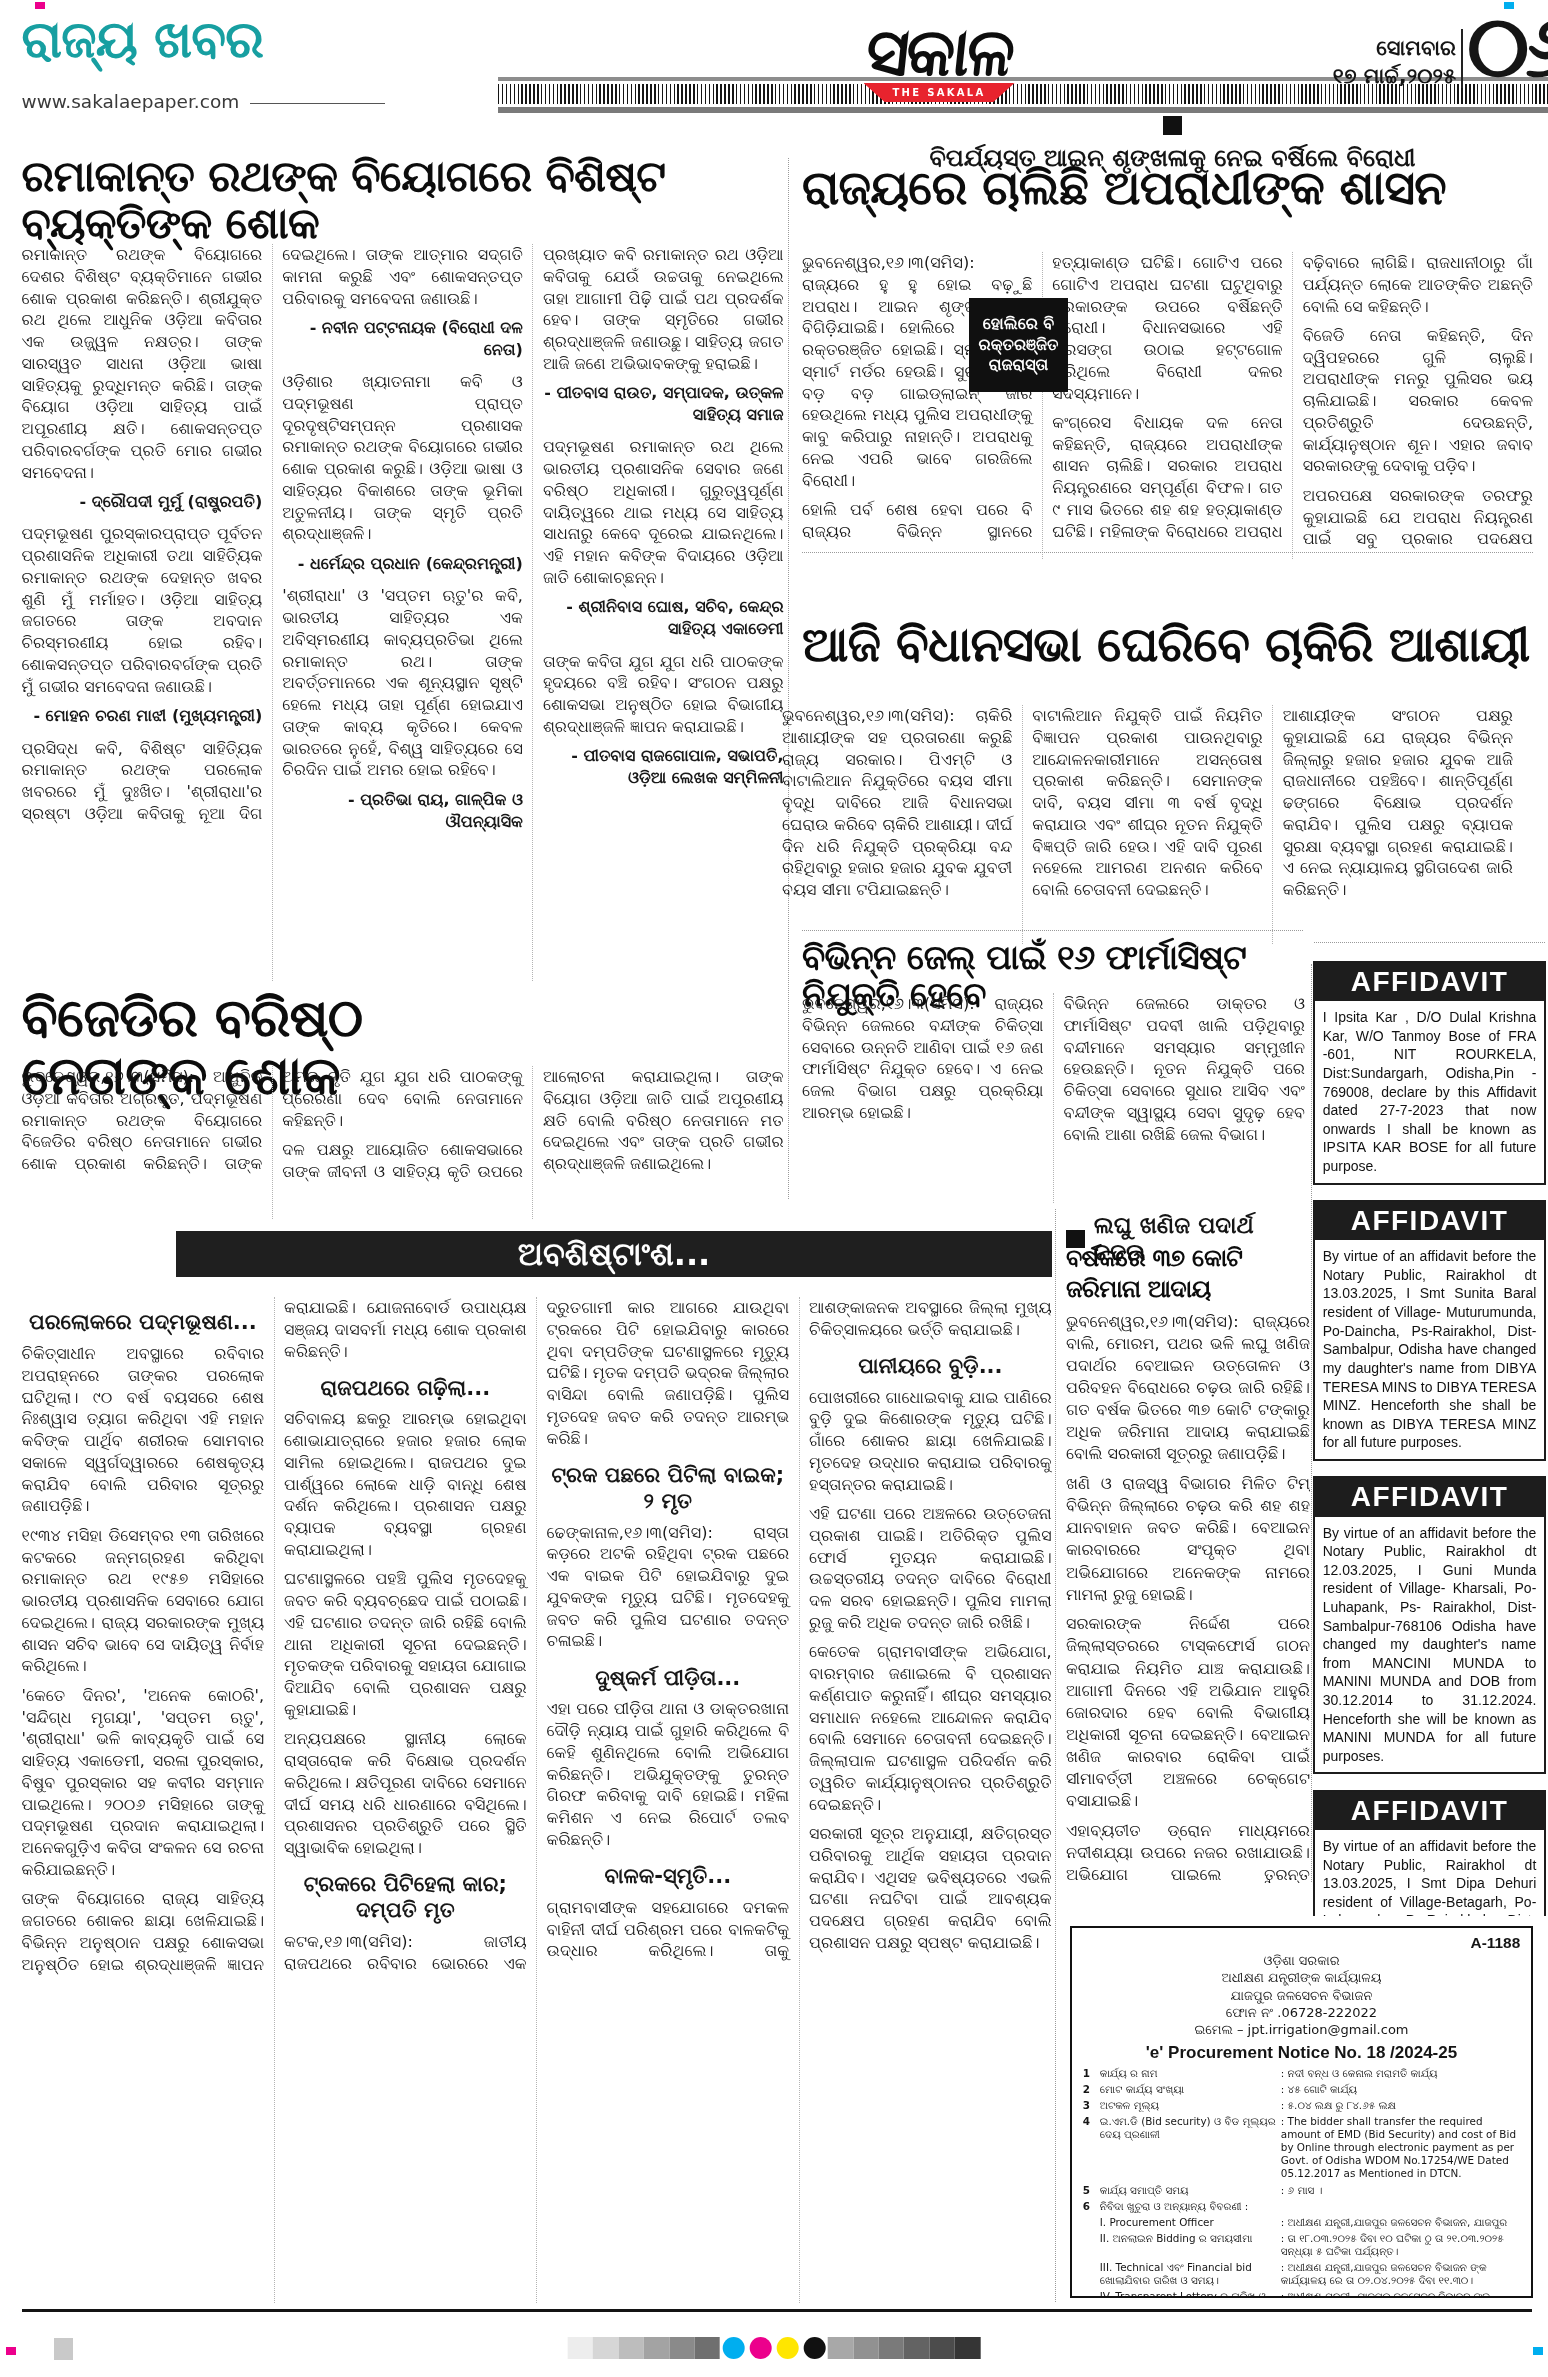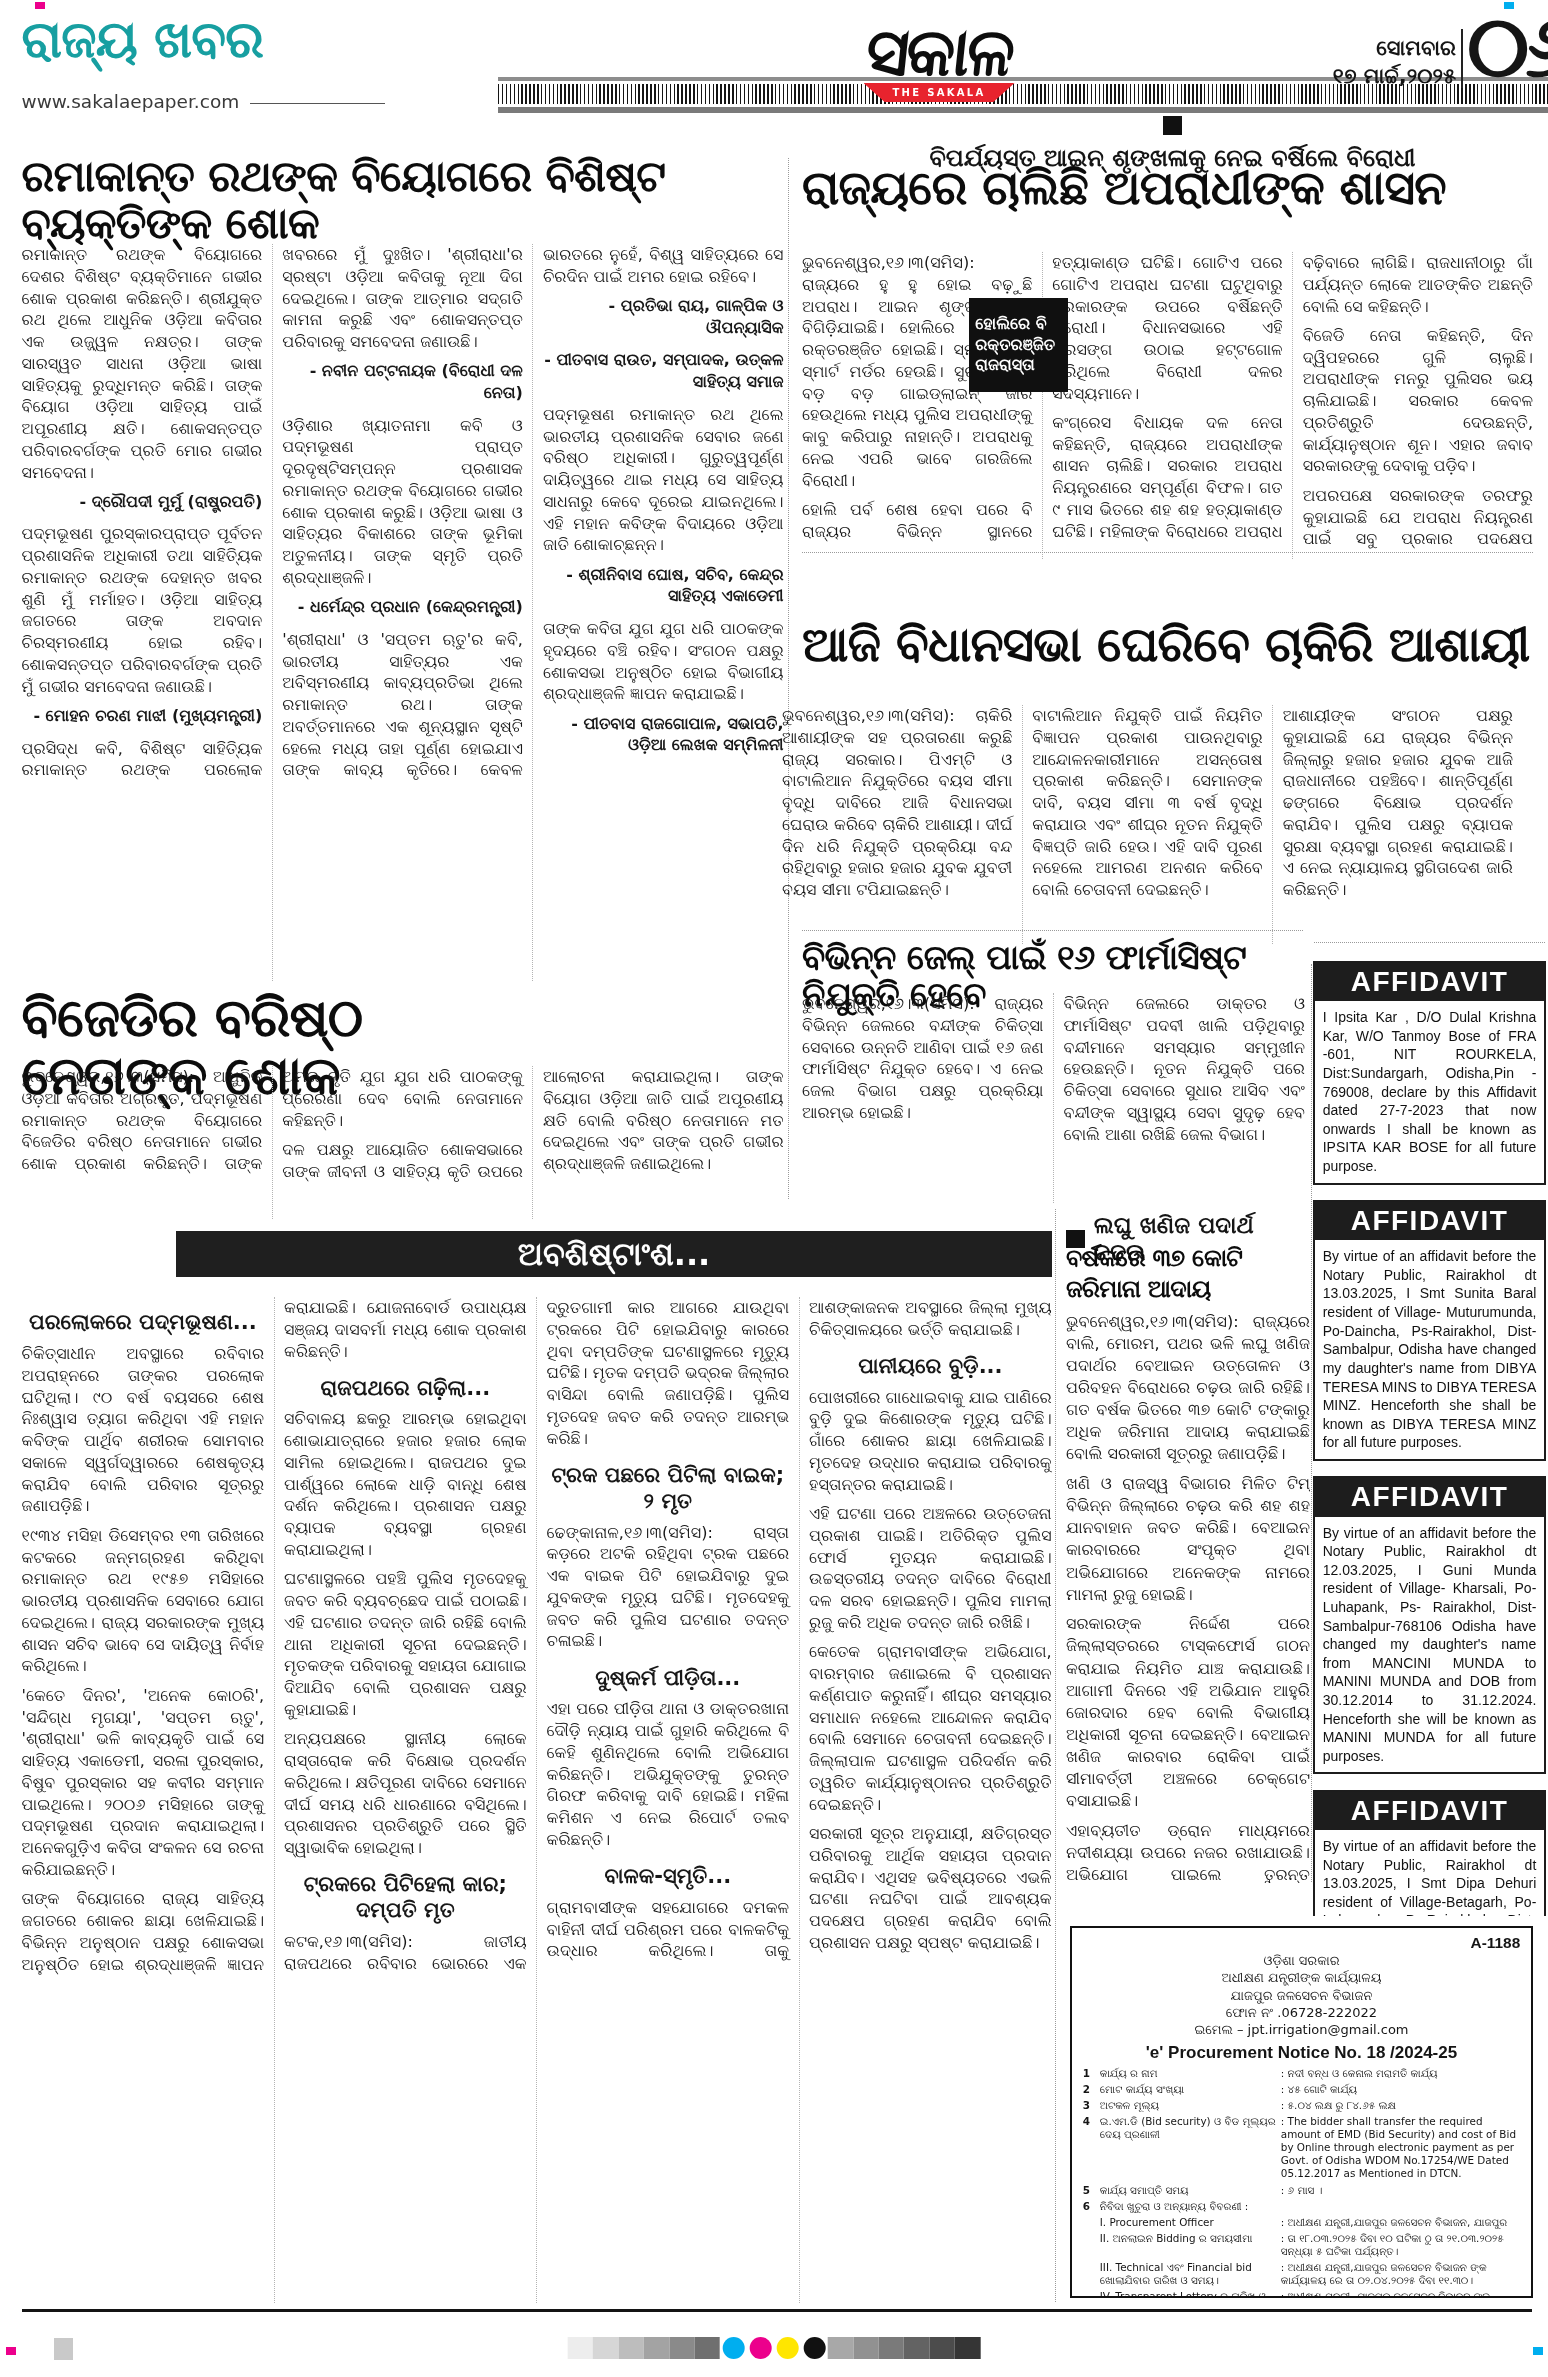--- a/index.html
+++ b/index.html
@@ -40,21 +40,21 @@
     font-size:16px; line-height:1.36; text-align:justify; overflow:hidden; color:#181818; }
   .cols3 { column-count:3;margin-top:19px; }
   .cols2 { column-count:2; }
   .cols4 { column-count:4; }
   .para { margin:0 0 7.7px; }
   .t-sig { text-align:right; font-weight:700; margin:0 0 10.8px; }
   .t-sub { text-align:center; font-weight:800; font-size:21px; line-height:1.25; margin:12.3px 0 7.7px; text-indent:0; }
   .single-col { font-size:16px; line-height:1.38; text-align:justify; overflow:hidden; }
 
   .inset-box { background:#101010; color:#fff; font-weight:700; font-size:16px; line-height:1.3;
-    display:flex; align-items:center; justify-content:center; padding:6.2px; }
+    display:flex; align-items:center; justify-content:center; text-align:center; padding:6.2px; }
   .red-banner { color:#fff; font-weight:800; font-size:27px; text-align:center; }
   .black-bar { background:#1f1f1f; color:#fff; font-weight:800; font-size:32px; text-align:center; }
 
   .vsep { border-left:1.5px dotted #9a9a9a; width:0; }
   .hsep { border-top:1.5px dotted #9a9a9a; height:0; }
 
   
   .affidavit-rail { display:flex; flex-direction:column; gap:15.4px; overflow:hidden; }
   .affidavit { border:2.3px solid #1c1c1c; background:#fff; }
   .affidavit-head { background:#1d1d1d; color:#fff; text-align:center;
@@ -118,20 +118,21 @@
       <p class="para t-p">ରମାକାନ୍ତ ରଥଙ୍କ ବିୟୋଗରେ ଦେଶର ବିଶିଷ୍ଟ ବ୍ୟକ୍ତିମାନେ ଗଭୀର ଶୋକ ପ୍ରକାଶ କରିଛନ୍ତି। ଶ୍ରୀଯୁକ୍ତ ରଥ ଥିଲେ ଆଧୁନିକ ଓଡ଼ିଆ କବିତାର ଏକ ଉଜ୍ଜ୍ୱଳ ନକ୍ଷତ୍ର। ତାଙ୍କ ସାରସ୍ୱତ ସାଧନା ଓଡ଼ିଆ ଭାଷା ସାହିତ୍ୟକୁ ରୁଦ୍ଧିମନ୍ତ କରିଛି। ତାଙ୍କ ବିୟୋଗ ଓଡ଼ିଆ ସାହିତ୍ୟ ପାଇଁ ଅପୂରଣୀୟ କ୍ଷତି। ଶୋକସନ୍ତପ୍ତ ପରିବାରବର୍ଗଙ୍କ ପ୍ରତି ମୋର ଗଭୀର ସମବେଦନା।</p>
       <p class="para t-sig">- ଦ୍ରୌପଦୀ ମୁର୍ମୁ (ରାଷ୍ଟ୍ରପତି)</p>
       <p class="para t-p">ପଦ୍ମଭୂଷଣ ପୁରସ୍କାରପ୍ରାପ୍ତ ପୂର୍ବତନ ପ୍ରଶାସନିକ ଅଧିକାରୀ ତଥା ସାହିତ୍ୟିକ ରମାକାନ୍ତ ରଥଙ୍କ ଦେହାନ୍ତ ଖବର ଶୁଣି ମୁଁ ମର୍ମାହତ। ଓଡ଼ିଆ ସାହିତ୍ୟ ଜଗତରେ ତାଙ୍କ ଅବଦାନ ଚିରସ୍ମରଣୀୟ ହୋଇ ରହିବ। ଶୋକସନ୍ତପ୍ତ ପରିବାରବର୍ଗଙ୍କ ପ୍ରତି ମୁଁ ଗଭୀର ସମବେଦନା ଜଣାଉଛି।</p>
       <p class="para t-sig">- ମୋହନ ଚରଣ ମାଝୀ (ମୁଖ୍ୟମନ୍ତ୍ରୀ)</p>
       <p class="para t-p">ପ୍ରସିଦ୍ଧ କବି, ବିଶିଷ୍ଟ ସାହିତ୍ୟିକ ରମାକାନ୍ତ ରଥଙ୍କ ପରଲୋକ ଖବରରେ ମୁଁ ଦୁଃଖିତ। 'ଶ୍ରୀରାଧା'ର ସ୍ରଷ୍ଟା ଓଡ଼ିଆ କବିତାକୁ ନୂଆ ଦିଗ ଦେଇଥିଲେ। ତାଙ୍କ ଆତ୍ମାର ସଦ୍‌ଗତି କାମନା କରୁଛି ଏବଂ ଶୋକସନ୍ତପ୍ତ ପରିବାରକୁ ସମବେଦନା ଜଣାଉଛି।</p>
       <p class="para t-sig">- ନବୀନ ପଟ୍ଟନାୟକ (ବିରୋଧୀ ଦଳ ନେତା)</p>
       <p class="para t-p">ଓଡ଼ିଶାର ଖ୍ୟାତନାମା କବି ଓ ପଦ୍ମଭୂଷଣ ପ୍ରାପ୍ତ ଦୂରଦୃଷ୍ଟିସମ୍ପନ୍ନ ପ୍ରଶାସକ ରମାକାନ୍ତ ରଥଙ୍କ ବିୟୋଗରେ ଗଭୀର ଶୋକ ପ୍ରକାଶ କରୁଛି। ଓଡ଼ିଆ ଭାଷା ଓ ସାହିତ୍ୟର ବିକାଶରେ ତାଙ୍କ ଭୂମିକା ଅତୁଳନୀୟ। ତାଙ୍କ ସ୍ମୃତି ପ୍ରତି ଶ୍ରଦ୍ଧାଞ୍ଜଳି।</p>
       <p class="para t-sig">- ଧର୍ମେନ୍ଦ୍ର ପ୍ରଧାନ (କେନ୍ଦ୍ରମନ୍ତ୍ରୀ)</p>
       <p class="para t-p">'ଶ୍ରୀରାଧା' ଓ 'ସପ୍ତମ ଋତୁ'ର କବି, ଭାରତୀୟ ସାହିତ୍ୟର ଏକ ଅବିସ୍ମରଣୀୟ କାବ୍ୟପ୍ରତିଭା ଥିଲେ ରମାକାନ୍ତ ରଥ। ତାଙ୍କ ଅବର୍ତ୍ତମାନରେ ଏକ ଶୂନ୍ୟସ୍ଥାନ ସୃଷ୍ଟି ହେଲେ ମଧ୍ୟ ତାହା ପୂର୍ଣ୍ଣ ହୋଇଯାଏ ତାଙ୍କ କାବ୍ୟ କୃତିରେ। କେବଳ ଭାରତରେ ନୁହେଁ, ବିଶ୍ୱ ସାହିତ୍ୟରେ ସେ ଚିରଦିନ ପାଇଁ ଅମର ହୋଇ ରହିବେ।</p>
       <p class="para t-sig">- ପ୍ରତିଭା ରାୟ, ଗାଳ୍ପିକ ଓ ଔପନ୍ୟାସିକ</p>
+      <p class="para t-p">ପ୍ରଖ୍ୟାତ କବି ରମାକାନ୍ତ ରଥ ଓଡ଼ିଆ କବିତାକୁ ଯେଉଁ ଉଚ୍ଚତାକୁ ନେଇଥିଲେ ତାହା ଆଗାମୀ ପିଢ଼ି ପାଇଁ ପଥ ପ୍ରଦର୍ଶକ ହେବ। ତାଙ୍କ ସ୍ମୃତିରେ ଗଭୀର ଶ୍ରଦ୍ଧାଞ୍ଜଳି ଜଣାଉଛୁ। ସାହିତ୍ୟ ଜଗତ ଆଜି ଜଣେ ଅଭିଭାବକଙ୍କୁ ହରାଇଛି।</p>
       <p class="para t-sig">- ପୀତବାସ ରାଉତ, ସମ୍ପାଦକ, ଉତ୍କଳ ସାହିତ୍ୟ ସମାଜ</p>
       <p class="para t-p">ପଦ୍ମଭୂଷଣ ରମାକାନ୍ତ ରଥ ଥିଲେ ଭାରତୀୟ ପ୍ରଶାସନିକ ସେବାର ଜଣେ ବରିଷ୍ଠ ଅଧିକାରୀ। ଗୁରୁତ୍ୱପୂର୍ଣ୍ଣ ଦାୟିତ୍ୱରେ ଥାଇ ମଧ୍ୟ ସେ ସାହିତ୍ୟ ସାଧନାରୁ କେବେ ଦୂରେଇ ଯାଇନଥିଲେ। ଏହି ମହାନ କବିଙ୍କ ବିଦାୟରେ ଓଡ଼ିଆ ଜାତି ଶୋକାଚ୍ଛନ୍ନ।</p>
       <p class="para t-sig">- ଶ୍ରୀନିବାସ ଘୋଷ, ସଚିବ, କେନ୍ଦ୍ର ସାହିତ୍ୟ ଏକାଡେମୀ</p>
       <p class="para t-p">ତାଙ୍କ କବିତା ଯୁଗ ଯୁଗ ଧରି ପାଠକଙ୍କ ହୃଦୟରେ ବଞ୍ଚି ରହିବ। ସଂଗଠନ ପକ୍ଷରୁ ଶୋକସଭା ଅନୁଷ୍ଠିତ ହୋଇ ବିଭାଗୀୟ ଶ୍ରଦ୍ଧାଞ୍ଜଳି ଜ୍ଞାପନ କରାଯାଇଛି।</p>
       <p class="para t-sig">- ପୀତବାସ ରାଜଗୋପାଳ, ସଭାପତି, ଓଡ଼ିଆ ଲେଖକ ସମ୍ମିଳନୀ</p>
     </div>
 
   <div class="abs headline" style="left:21.6px;top:989px;width:540px;font-size:53px;">ବିଜେଡିର ବରିଷ୍ଠ ନେତାଙ୍କ ଶୋକ</div>
   <div class="abs bodycols cols3" style="left:21.6px;top:1047px;width:762px;height:153px;">
       <p class="para t-p">ଭୁବନେଶ୍ୱର,୧୬।୩(ସମିସ): ଆଧୁନିକ ଓଡ଼ିଆ କବିତାର ଅଗ୍ରଦୂତ, ପଦ୍ମଭୂଷଣ ରମାକାନ୍ତ ରଥଙ୍କ ବିୟୋଗରେ ବିଜେଡିର ବରିଷ୍ଠ ନେତାମାନେ ଗଭୀର ଶୋକ ପ୍ରକାଶ କରିଛନ୍ତି। ତାଙ୍କ ଅମର କୃତି ଯୁଗ ଯୁଗ ଧରି ପାଠକଙ୍କୁ ପ୍ରେରଣା ଦେବ ବୋଲି ନେତାମାନେ କହିଛନ୍ତି।</p>

